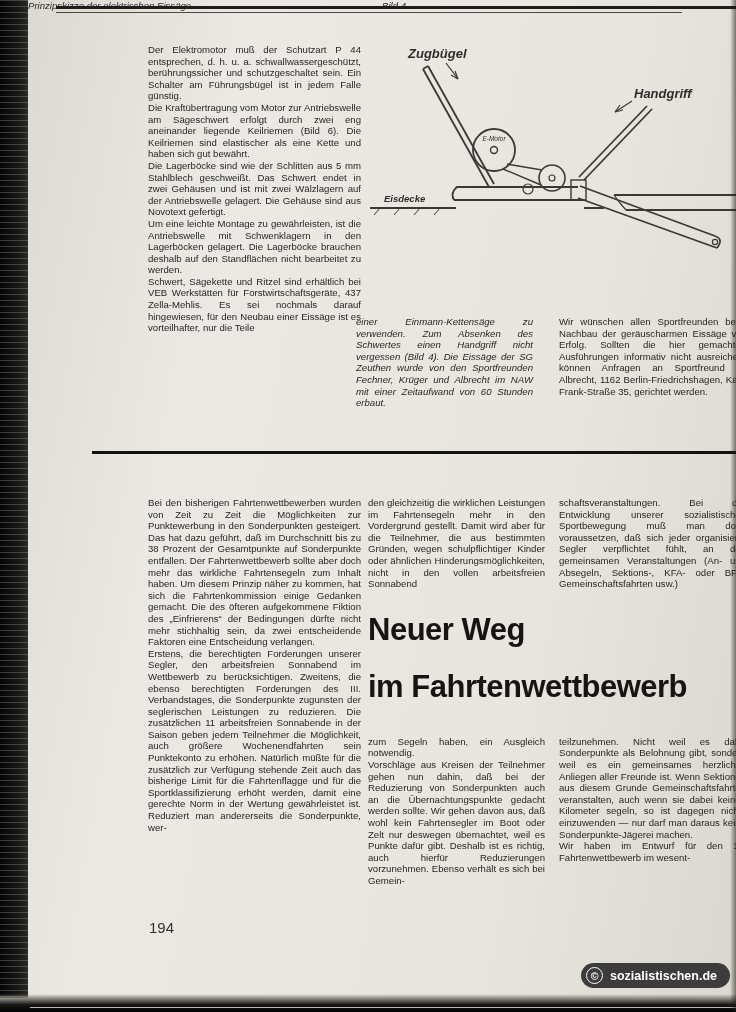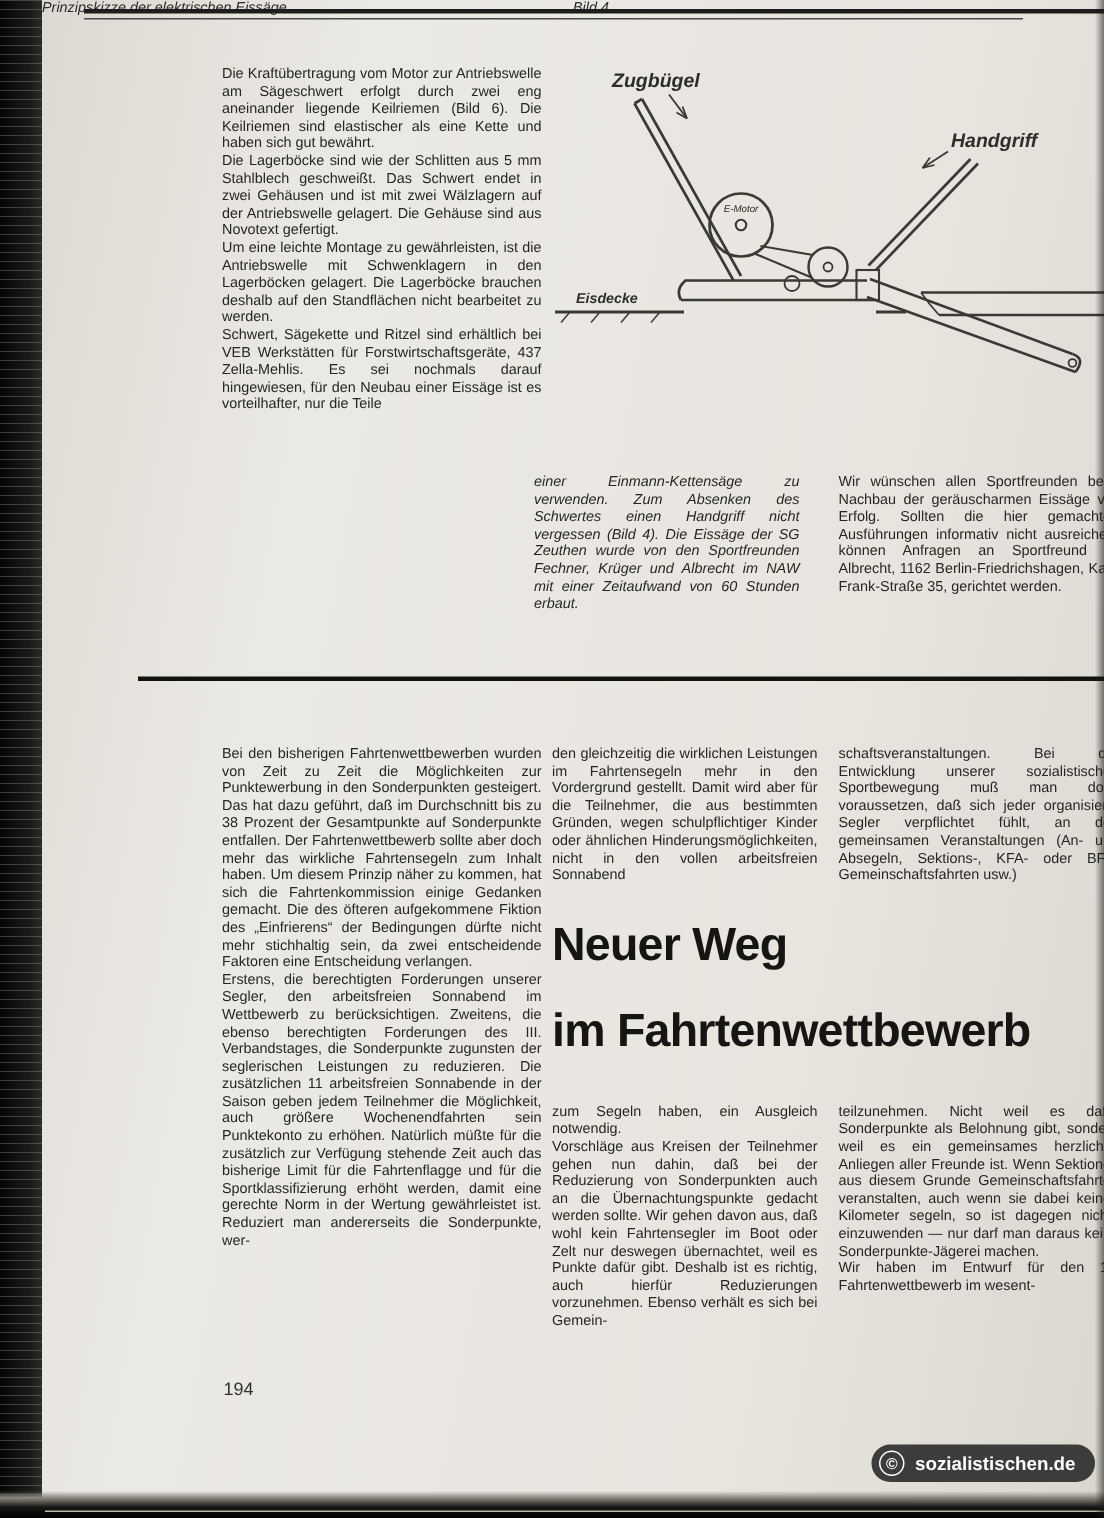--- a/index.html
+++ b/index.html
@@ -58,21 +58,21 @@
   .two-col .c2 { width: 187px; }
 
   .headline { margin-top: 24px; margin-bottom: 34px; }
   .headline .h-line {
     font-size: 31px; font-weight: bold; color: #161514;
     letter-spacing: -0.5px; line-height: 1;
     font-family: "Liberation Sans", sans-serif;
   }
   .headline .h-line + .h-line { margin-top: 26px; }
 
-  .page-number { position: absolute; left: 121px; top: 919px; font-size: 12px; color: #33322f; }
+  .page-number { position: absolute; left: 121px; top: 919px; font-size: 15px; color: #33322f; }
 
   .watermark {
     position: absolute; right: 6px; bottom: 24px;
     display: flex; align-items: center; gap: 7px;
     background: rgba(38,38,38,0.88);
     border-radius: 14px;
     padding: 4px 13px 4px 5px;
     color: #fff; font-size: 12.5px; font-weight: bold;
   }
   .wm-circle {
@@ -92,20 +92,21 @@
 <body>
 
 <div class="page">
 
   <div class="top-edge-lines">
     <div class="l1"></div>
     <div class="l2"></div>
   </div>
 
   <div class="col col-upper-left txt">
+    <p>Der Elektromotor muß der Schutzart P 44 entsprechen, d. h. u. a. schwallwassergeschützt, berührungssicher und schutzgeschaltet sein. Ein Schalter am Führungsbügel ist in jedem Falle günstig.</p>
     <p>Die Kraftübertragung vom Motor zur Antriebswelle am Sägeschwert erfolgt durch zwei eng aneinander liegende Keilriemen (Bild 6). Die Keilriemen sind elastischer als eine Kette und haben sich gut bewährt.</p>
     <p>Die Lagerböcke sind wie der Schlitten aus 5 mm Stahlblech geschweißt. Das Schwert endet in zwei Gehäusen und ist mit zwei Wälzlagern auf der Antriebswelle gelagert. Die Gehäuse sind aus Novotext gefertigt.</p>
     <p>Um eine leichte Montage zu gewährleisten, ist die Antriebswelle mit Schwenklagern in den Lagerböcken gelagert. Die Lagerböcke brauchen deshalb auf den Standflächen nicht bearbeitet zu werden.</p>
     <p>Schwert, Sägekette und Ritzel sind erhältlich bei VEB Werkstätten für Forstwirtschaftsgeräte, 437 Zella-Mehlis. Es sei nochmals darauf hingewiesen, für den Neubau einer Eissäge ist es vorteilhafter, nur die Teile</p>
   </div>
 
   <div class="col diagram-box">
     <svg viewBox="0 0 378 232" width="378" height="232">
 
       <text class="lbl" x="42" y="20">Zugbügel</text>

